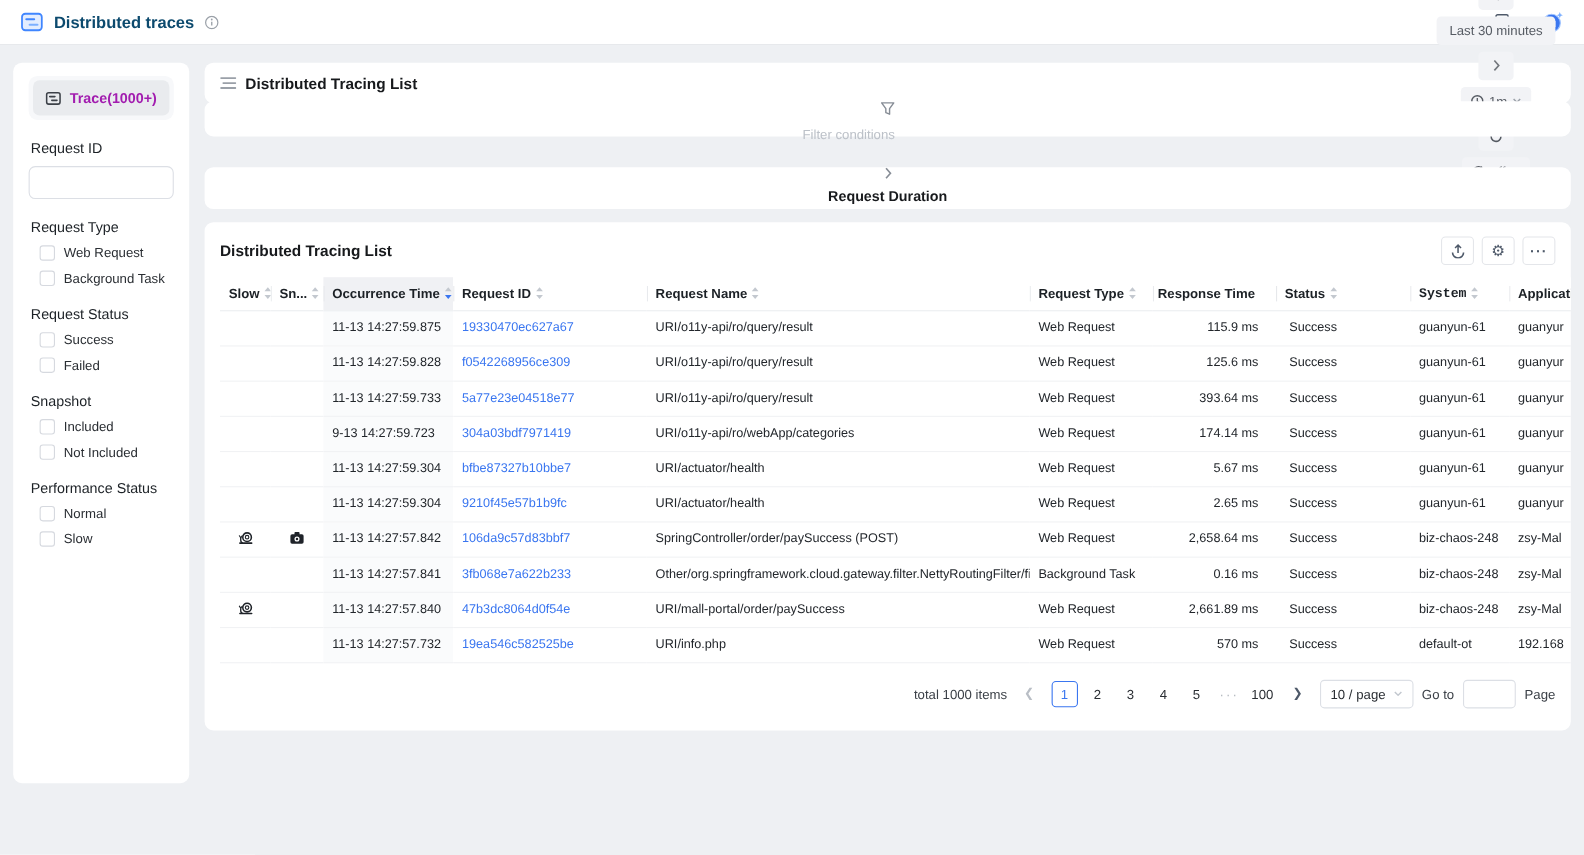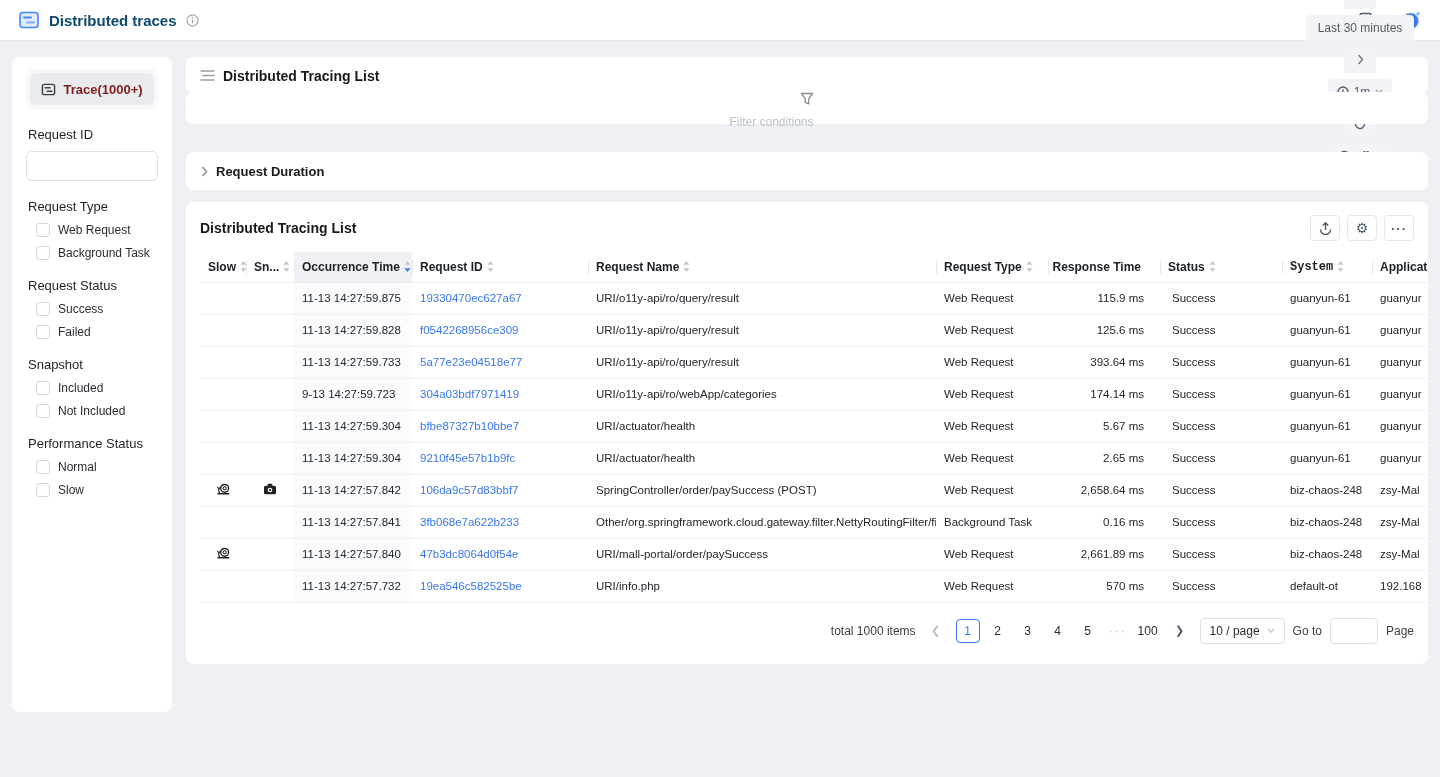--- a/index.html
+++ b/index.html
@@ -19,21 +19,21 @@
   .icon-btn { display:inline-flex; align-items:center; justify-content:center; cursor:pointer; }
   
   .sidebar {
     position:absolute; left:12px; top:57px; width:160px; height:655px;
     background:#fff; border-radius:8px; padding:12px 14px;
   }
   .trace-wrap { background:#f7f8fa; border-radius:8px; padding:4px; }
   .trace-pill {
     background:#e9ebee; border-radius:6px; height:32px;
     display:flex; align-items:center; justify-content:center; gap:7px;
-    font-size:13px; font-weight:bold; color:#7f1d1d; cursor:pointer;
+    font-size:13px; font-weight:bold; color:#a21caf; cursor:pointer;
   }
   .side-label { font-size:13px; color:#1c2126; margin:18px 0 9px 2px; }
   .side-input {
     width:100%; height:30px; border:1px solid #dcdfe5; border-radius:6px;
     background:#fff; font-size:12px; padding:0 8px; outline:none;
     font-family:"Liberation Sans", sans-serif;
   }
   .check-row { display:flex; align-items:center; gap:8px; margin:0 0 9px 10px; cursor:pointer; }
   .checkbox { width:14px; height:14px; border:1px solid #d6d9df; border-radius:3px; background:#fff; flex:none; }
   .check-row .cb-label { font-size:12px; color:#2a2e33; }
@@ -52,21 +52,21 @@
   .tb-group { display:flex; align-items:center; gap:6px;flex-direction:column; }
   
   .card.filterbar { top:92px; height:32px; display:flex; align-items:center; padding:0 12px; gap:5px;flex-direction:column; }
   .filter-divider { width:1px; height:15px; background:#d9dce1; }
   .filter-input {
     flex:1; border:none; outline:none; font-size:12px; color:#1c2126;
     font-family:"Liberation Sans", sans-serif; background:transparent;
   }
   .filter-input::placeholder { color:#bcc1c8; }
   
-  .card.duration { top:152px; height:38px; display:flex; align-items:center; padding:0 15px; gap:8px; cursor:pointer; }
+  .card.duration { top:152px; height:38px; display:flex; align-items:center; padding:0 15px; gap:8px; cursor:pointer;flex-direction:column; }
   .duration .dur-title { font-size:13px; font-weight:bold; color:#17191c; }
   
   .card.tablecard { top:202px; height:462px; }
   .tablecard .card-head { display:flex; align-items:center; padding:13px 14px 11px; }
   .tablecard .card-title { font-size:14px; font-weight:bold; color:#17191c; }
   .tablecard .spacer { flex:1; }
   .sq-btn {
     width:30px; height:26px; border:1px solid #e4e6ea; border-radius:4px; background:#fff;
     display:inline-flex; align-items:center; justify-content:center; margin-left:7px; cursor:pointer;
     color:#4e5969; font-size:13px;

